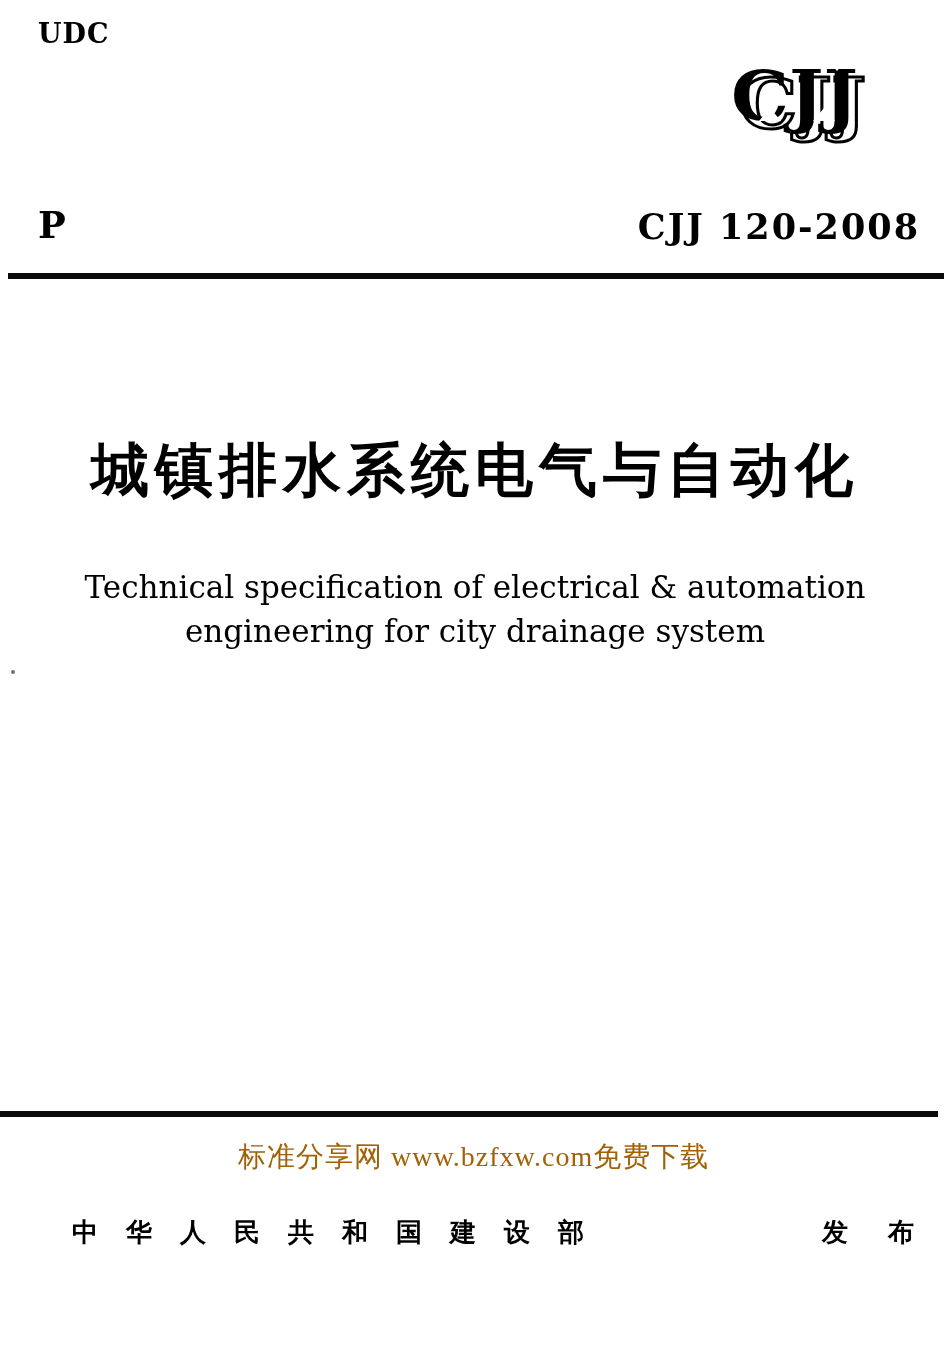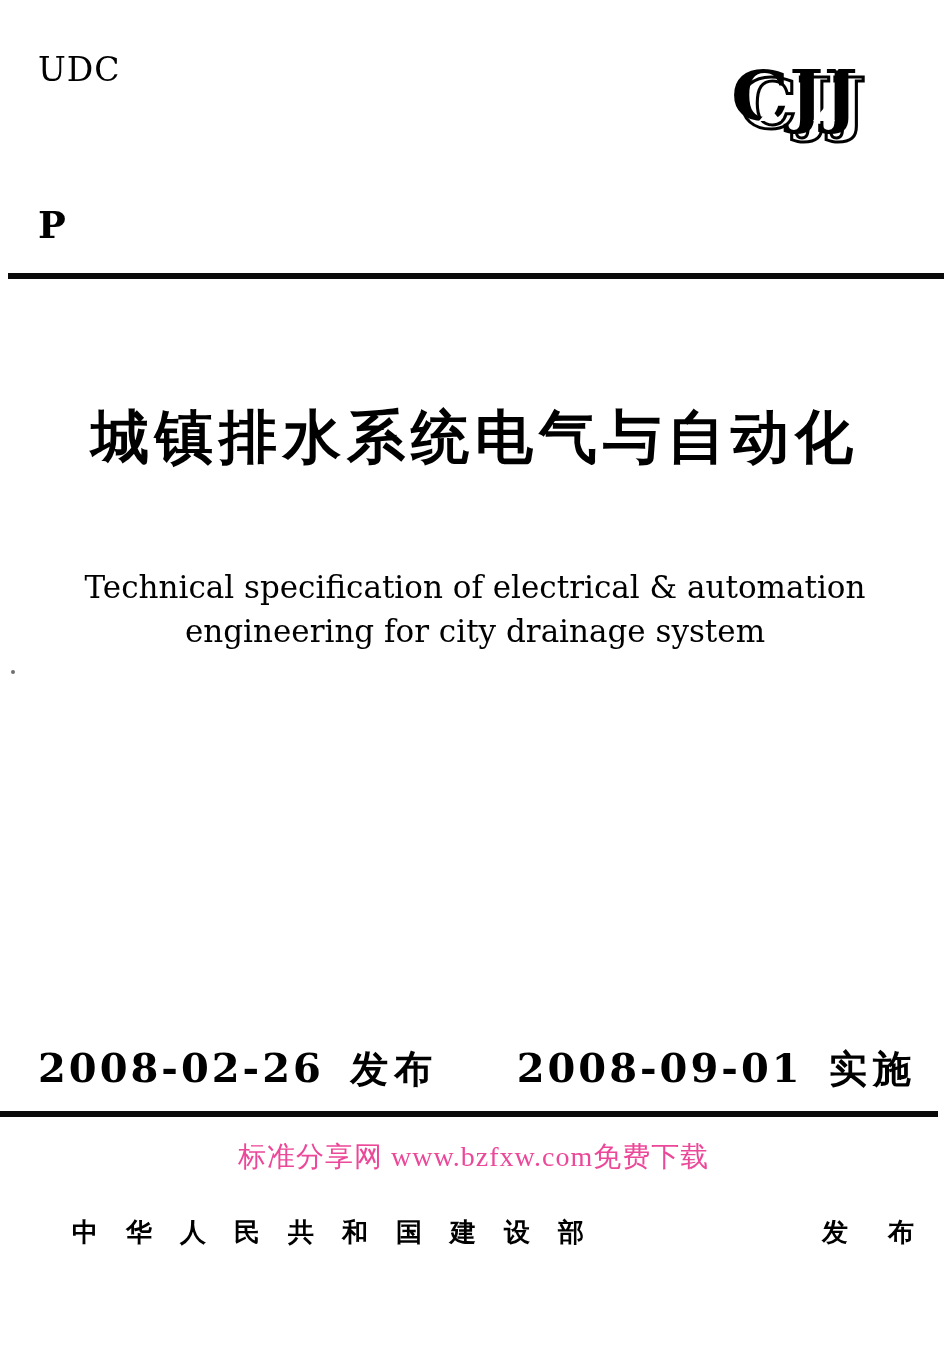--- a/index.html
+++ b/index.html
@@ -9,21 +9,21 @@
     background:#ffffff;
     font-family:"Liberation Sans",sans-serif;
     color:#000;
     overflow:hidden;
   }
   .abs{position:absolute;}
 
   .udc{
     left:38px;top:18px;
     font-family:"DejaVu Serif","Liberation Serif",serif;
-    font-weight:normal;font-size:33px;letter-spacing:1px;margin-top:32px;
+    font-weight:bold;font-size:27px;letter-spacing:1px;
   }
   .header-title{
     left:206px;top:110px;
     font-weight:bold;font-size:39px;letter-spacing:3px;
   }
 
   
   .cjj-logo{
     left:731px;top:46px;width:200px;height:115px;
     font-family:"DejaVu Serif","Liberation Serif",serif;
@@ -67,21 +67,21 @@
     font-weight:bold;font-size:35px;letter-spacing:2px;
   }
 
   .rule{background:#0a0a0a;}
   .rule.header-rule{left:8px;top:273px;width:936px;height:6px;}
   .rule.footer-rule{left:0px;top:1111px;width:938px;height:6px;}
 
   .title-cn{
     left:0;right:0;text-align:center;
     font-weight:bold;letter-spacing:6px;
-    font-size:58px;line-height:1;
+    font-size:58px;line-height:1;margin-top:33px;
   }
   .title-cn.l1{top:408px;}
   .title-cn.l2{top:488px;}
 
   .title-en{
     left:0;right:0;text-align:center;
     font-family:"DejaVu Serif","Liberation Serif",serif;
     font-weight:400;font-size:31px;line-height:1;
   }
   .title-en.l1{top:572px;}
@@ -101,21 +101,21 @@
     font-weight:bold;font-size:40px;letter-spacing:3px;
   }
   .date-label{
     font-weight:bold;font-size:38px;letter-spacing:6px;
     margin-left:22px;
   }
 
   .watermark{
     left:238px;top:1138px;
     font-family:"Liberation Serif",serif;
-    font-size:28px;color:#ec4899;letter-spacing:1px;
+    font-size:28px;color:#a16207;letter-spacing:1px;
     white-space:nowrap;
   }
 
   .publisher-row{
     left:72px;right:36px;top:1218px;
     display:flex;justify-content:space-between;align-items:flex-start;
     font-weight:bold;font-size:26px;line-height:1.1;
     white-space:nowrap;
   }
   .publisher-name{letter-spacing:28px;margin-right:-28px;}
@@ -134,40 +134,31 @@
     <span class="cjj-front">CJJ</span>
     <span class="bevel b1"></span>
     <span class="bevel b2"></span>
     <span class="bevel b3"></span>
     <span class="bevel b4"></span>
     <span class="bevel b5"></span>
   </div>
 
   <div class="abs class-code">P</div>
 
+  <div class="abs standard-number">CJJ 120-2008</div>
 
   <div class="abs rule header-rule"></div>
 
   <div class="abs title-cn l1">城镇排水系统电气与自动化</div>
 
   <div class="abs title-en l1">Technical specification of electrical &amp; automation</div>
   <div class="abs title-en l2">engineering for city drainage system</div>
 
   <div class="abs speck"></div>
 
-  <div class="abs date-row">
-    <div class="date-block issue">
-      <span class="date-num">2008-02-26</span>
-      <span class="date-label">发布</span>
-    </div>
-    <div class="date-block impl">
-      <span class="date-num">2008-09-01</span>
-      <span class="date-label">实施</span>
-    </div>
-  </div>
 
   <div class="abs rule footer-rule"></div>
 
   <div class="abs watermark">标准分享网 www.bzfxw.com免费下载</div>
 
   <div class="abs publisher-row">
     <span class="publisher-name">中华人民共和国建设部</span>
     <span class="publisher-action">发布</span>
   </div>
 

